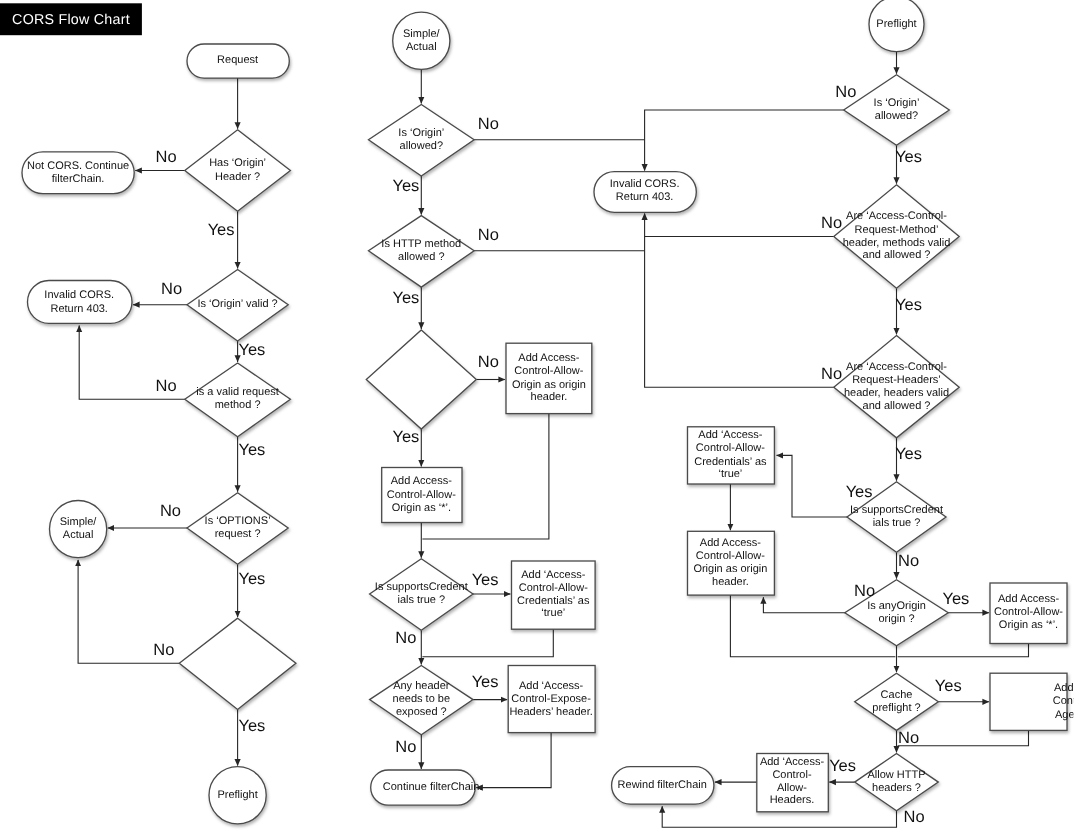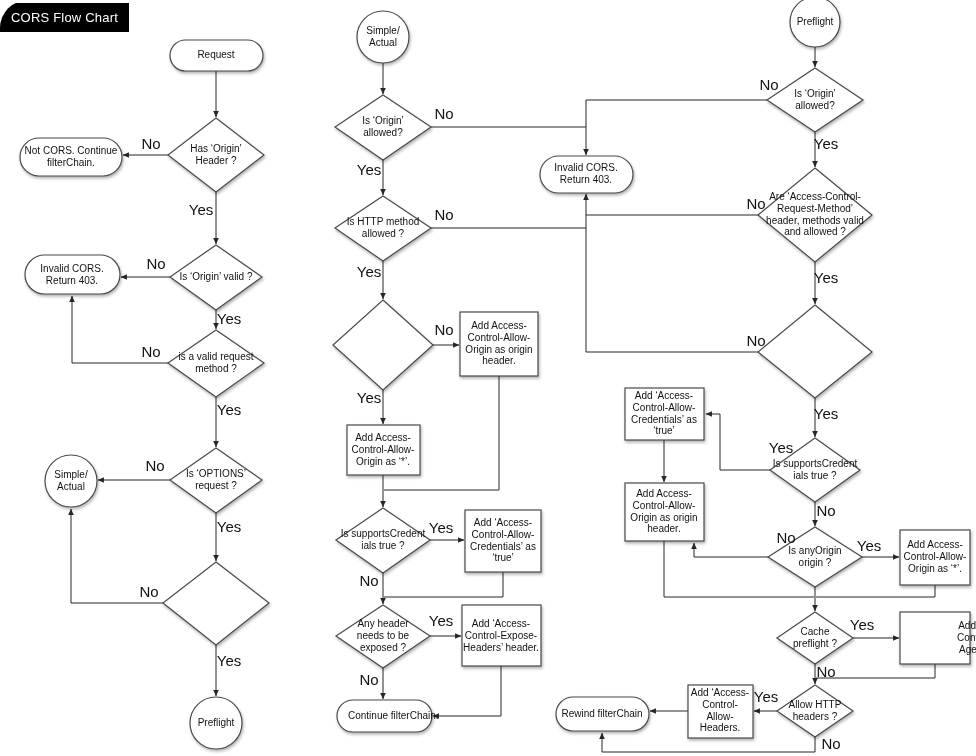--- a/index.html
+++ b/index.html
@@ -1,18 +1,18 @@
 <!DOCTYPE html>
 <html><head>
 <meta charset="utf-8">
 <style>
   * { margin:0; padding:0; box-sizing:border-box; }
   html,body { background:#ffffff; }
   body { font-family:"Liberation Sans","DejaVu Sans",sans-serif; color:#111; }
-  .canvas { position:relative; width:976px; height:756px; background:#fff; overflow:hidden;border-radius:28px; }
+  .canvas { position:relative; width:976px; height:756px; background:#fff; overflow:hidden; }
   .canvas > svg { position:absolute; left:0; top:0; }
   .shape { fill:#ffffff; stroke:#4a4a4a; stroke-width:1.2; filter:drop-shadow(1.5px 2px 1.5px rgba(0,0,0,0.30)); }
   .edge { fill:none; stroke:#262626; stroke-width:1; }
   .lbl { position:absolute; transform:translate(-50%,-50%); text-align:center;
          font-size:10px; line-height:1.18; color:#111; pointer-events:none; }
   .nowrap { white-space:nowrap; }
   .tag { position:absolute; transform:translate(-50%,-50%); font-size:15px; color:#111; pointer-events:none; }
   .title { position:absolute; left:0; top:3px; background:#000; color:#fff;
            font-size:13px; padding:7px 11px; letter-spacing:.2px; }
 </style>
@@ -145,20 +145,21 @@
   <div class="lbl" style="left:383px;top:450px;width:70px">Add Access-Control-Allow-Origin as ‘*’.</div>
   <div class="lbl" style="left:383px;top:540px;width:86px">Is supportsCredent ials true ?</div>
   <div class="lbl" style="left:503px;top:541px;width:72px">Add ‘Access-Control-Allow-Credentials’ as ‘true’</div>
   <div class="lbl" style="left:383px;top:636px;width:72px">Any header needs to be exposed ?</div>
   <div class="lbl" style="left:501px;top:636px;width:78px">Add ‘Access-Control-Expose-Headers’ header.</div>
   <div class="lbl nowrap" style="left:384px;top:716px;width:72px">Continue filterChain.</div>
 
   <div class="lbl" style="left:815px;top:22px;width:52px">Preflight</div>
   <div class="lbl" style="left:815px;top:100px;width:64px">Is ‘Origin’ allowed?</div>
   <div class="lbl" style="left:815px;top:215px;width:98px">Are ‘Access-Control-Request-Method’ header, methods  valid and allowed ?</div>
+  <div class="lbl" style="left:815px;top:352px;width:98px">Are ‘Access-Control-Request-Headers’ header, headers valid and allowed ?</div>
   <div class="lbl" style="left:815px;top:470px;width:86px">Is supportsCredent ials true ?</div>
   <div class="lbl" style="left:664px;top:414px;width:74px">Add ‘Access-Control-Allow-Credentials’ as ‘true’</div>
   <div class="lbl" style="left:664px;top:512px;width:74px">Add Access-Control-Allow-Origin as origin header.</div>
   <div class="lbl" style="left:815px;top:557px;width:68px">Is anyOrigin origin ?</div>
   <div class="lbl" style="left:935px;top:557px;width:64px">Add Access-Control-Allow-Origin as ‘*’.</div>
   <div class="lbl" style="left:815px;top:638px;width:58px">Cache preflight ?</div>
   <div class="lbl" style="left:986px;top:638px;width:66px">Add Access-Control-Max-Age header.</div>
   <div class="lbl" style="left:815px;top:711px;width:58px">Allow HTTP headers ?</div>
   <div class="lbl" style="left:720px;top:711px;width:60px">Add ‘Access-Control-Allow-Headers.</div>
   <div class="lbl nowrap" style="left:602px;top:714px;width:92px">Rewind filterChain</div>

